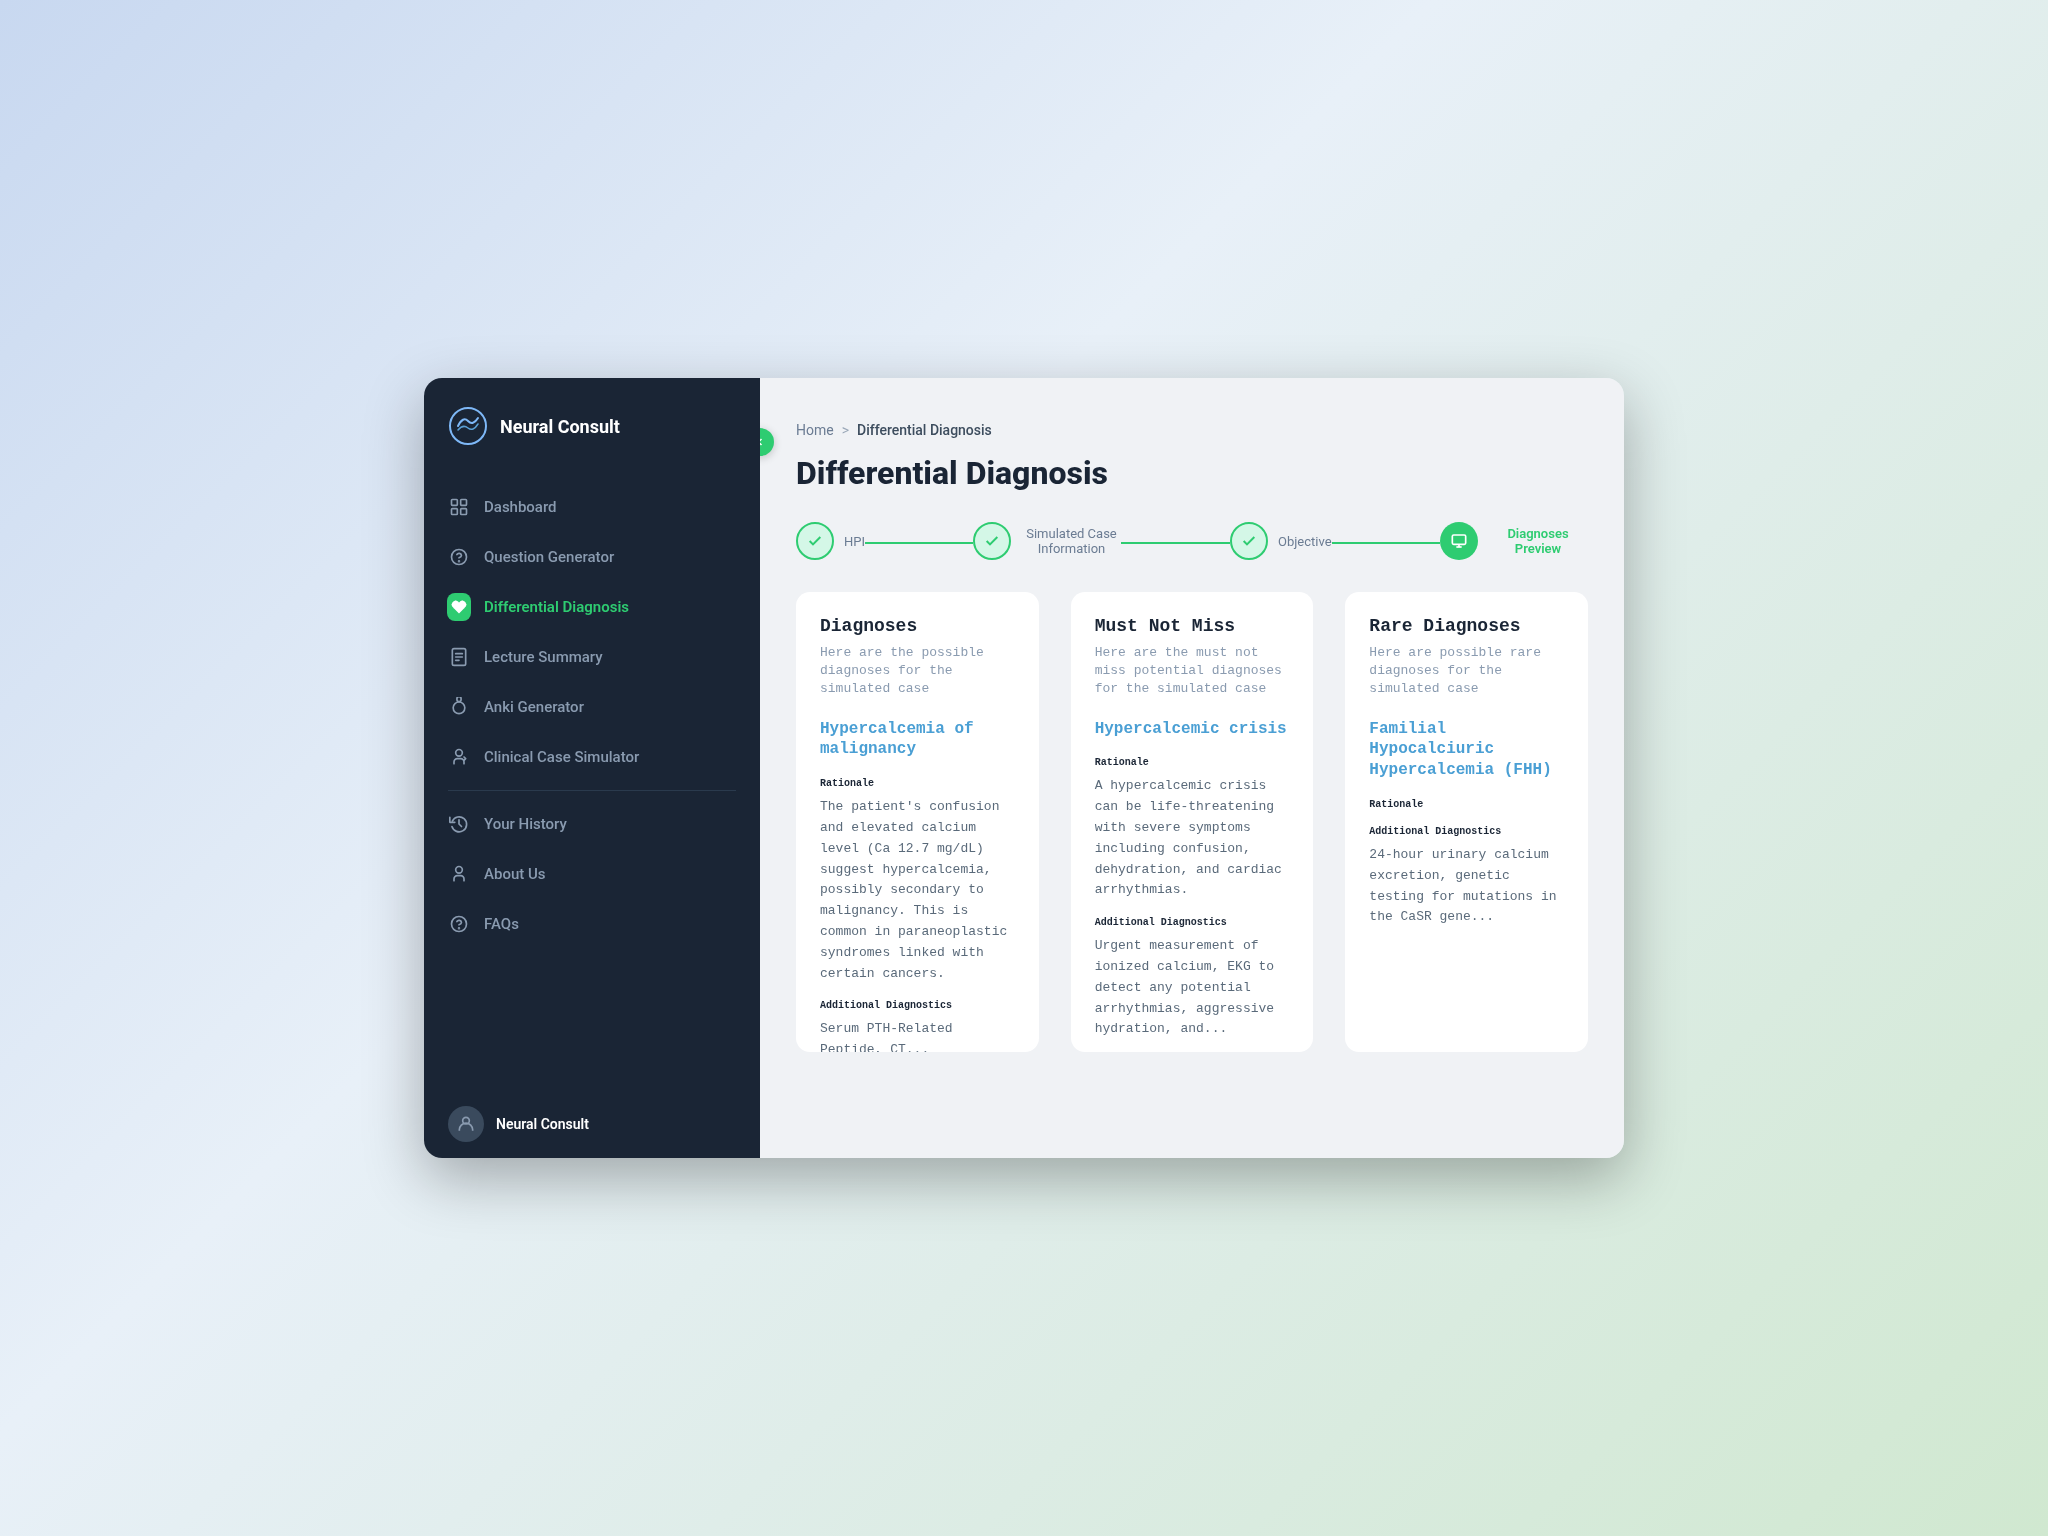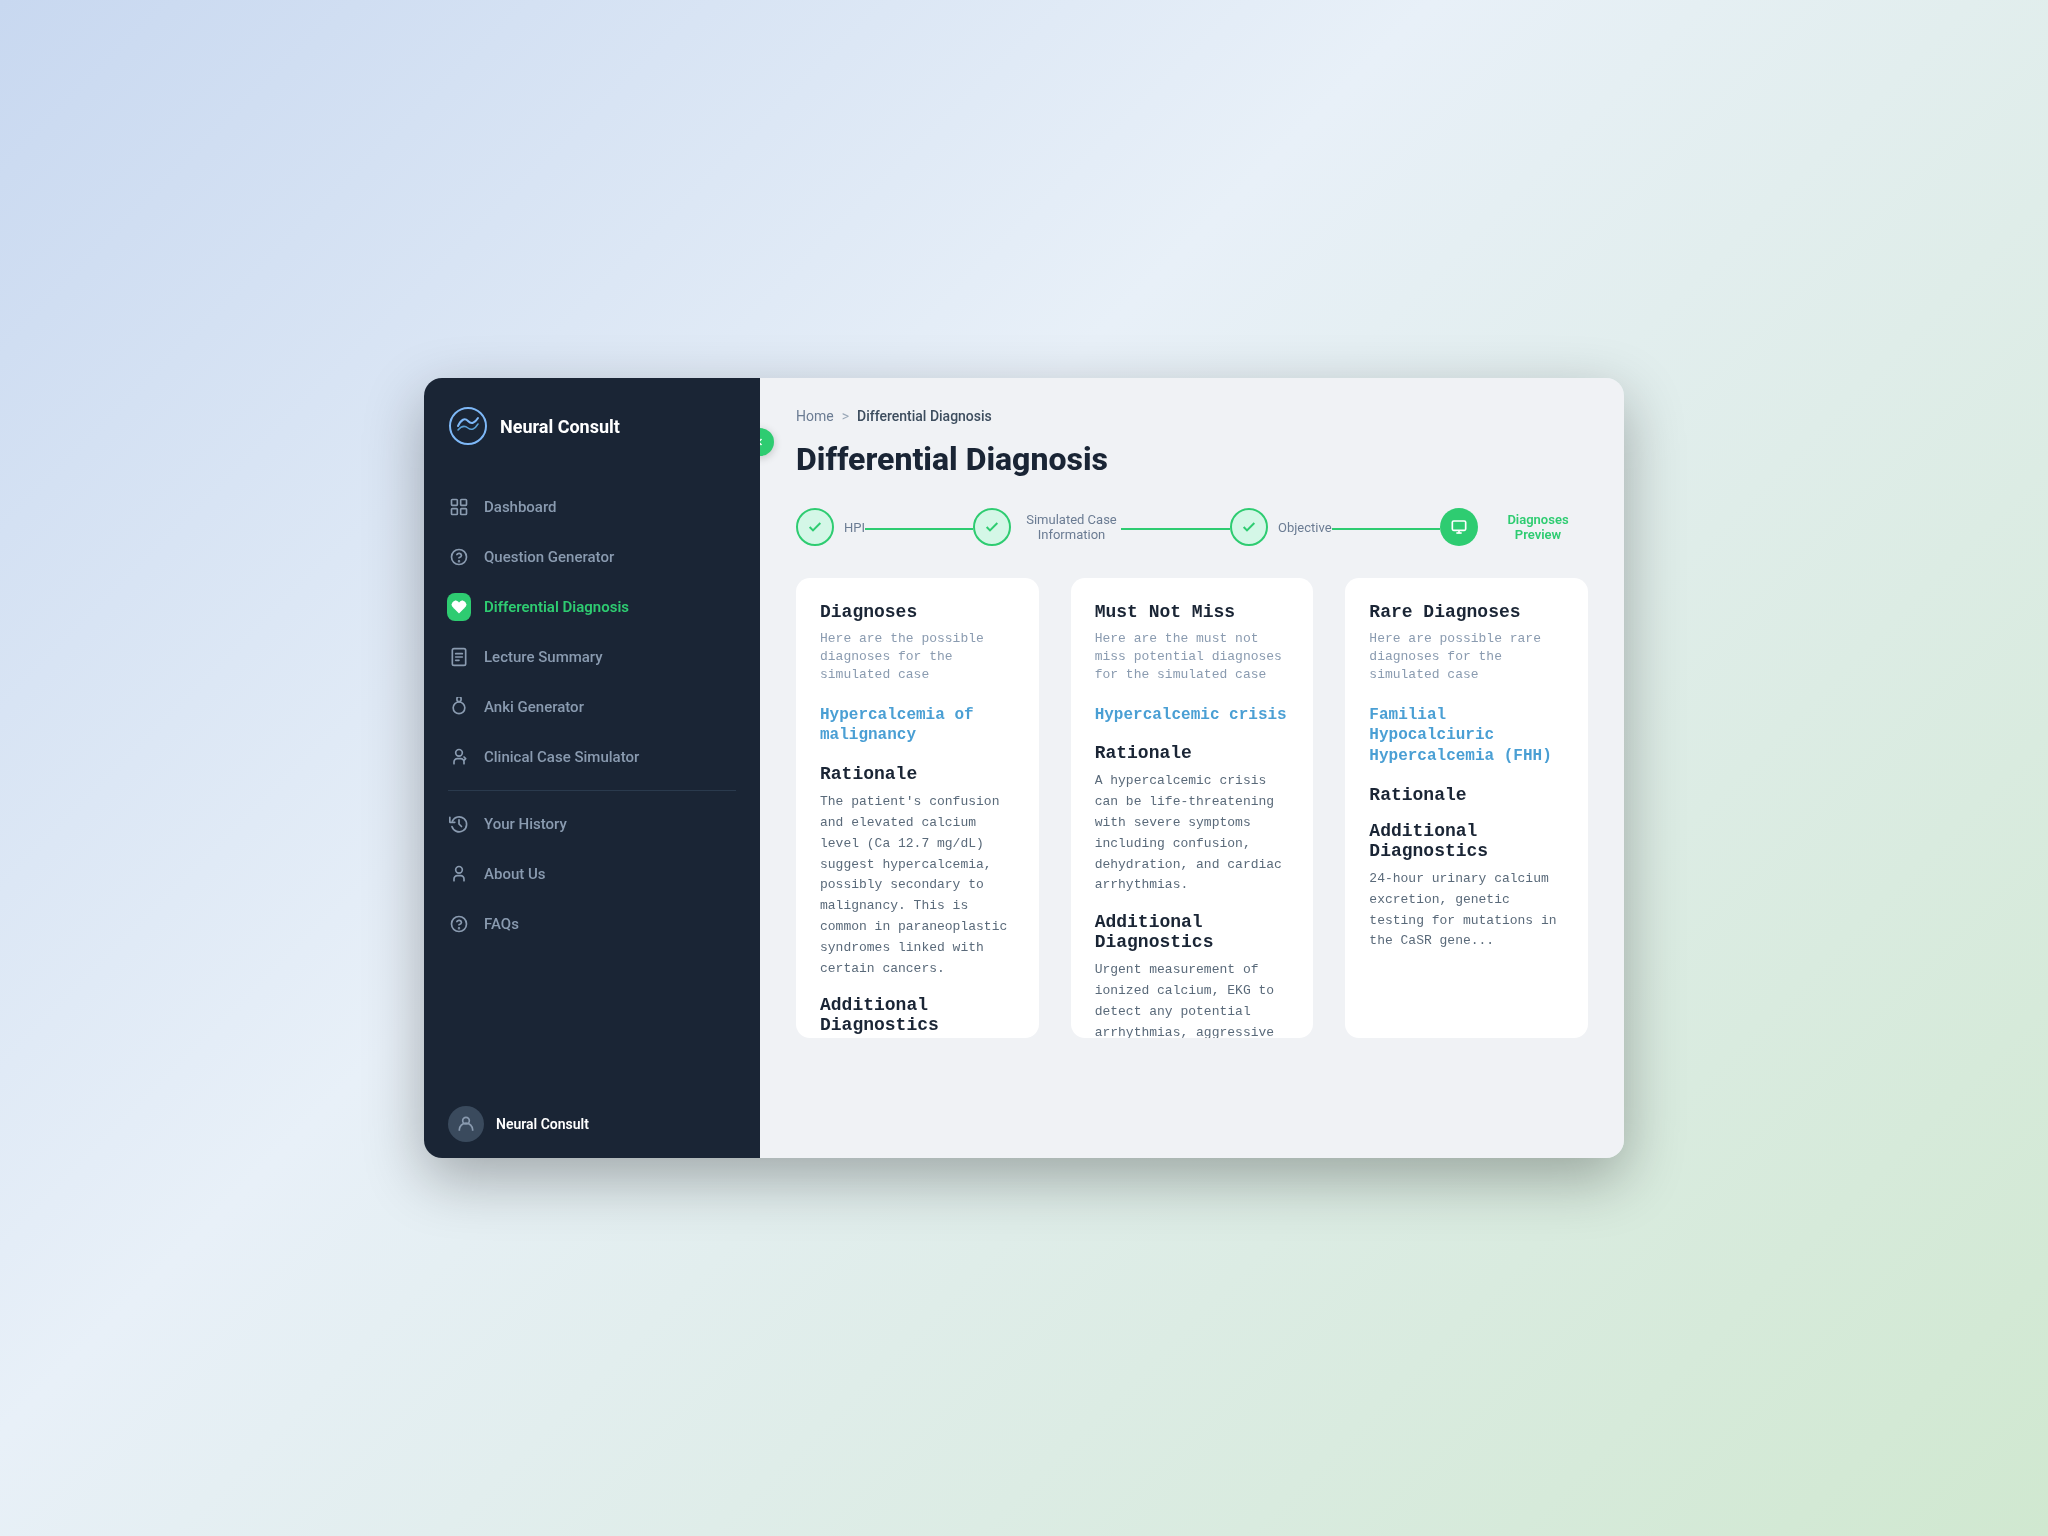--- a/index.html
+++ b/index.html
@@ -113,21 +113,21 @@
     }
 
     
     .main-content {
       flex: 1;
       background: #f0f2f5;
       position: relative;
       overflow: hidden;
     }
     .main-inner {
-      padding: 30px 36px;
+      padding: 44px 36px;
       height: 100%;
       overflow-y: auto;
     }
 
     
     .collapse-btn {
       position: absolute;
       left: -14px;
       top: 50px;
       width: 28px;
@@ -268,21 +268,21 @@
       line-height: 1.4;
     }
     .diagnosis-name {
       font-size: 16px;
       font-weight: 700;
       color: #4a9fd4;
       margin-bottom: 18px;
       line-height: 1.3;
     }
     .section-label {
-      font-size: 18px;
+      font-size: 10px;
       font-weight: 700;
       color: #1a2535;
       margin-bottom: 8px;
       margin-top: 16px;
     }
     .section-text {
       font-size: 13px;
       color: #5a6a7a;
       line-height: 1.6;
     }

